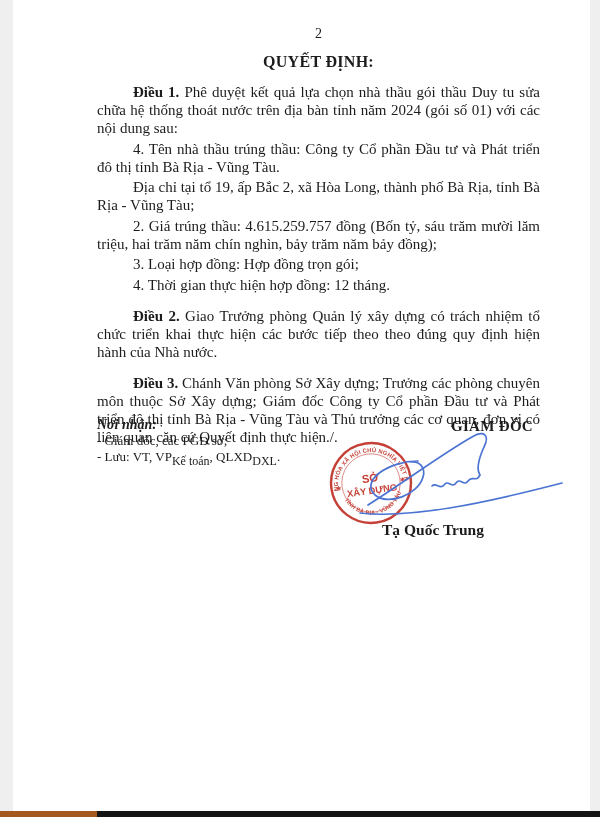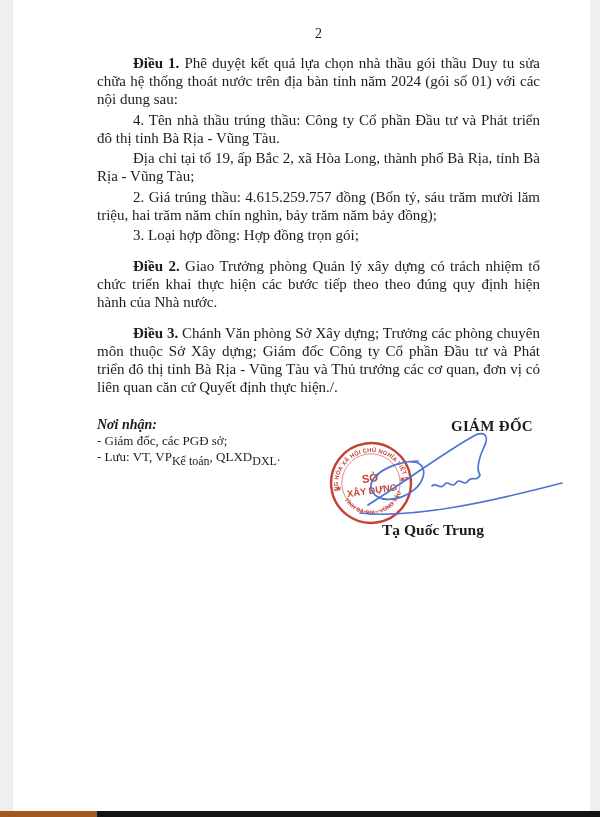--- a/index.html
+++ b/index.html
@@ -65,27 +65,29 @@
 </style>
 </head>
 <body>
 
 <div class="viewport">
   <div class="page">
     <div class="content">
 
       <div class="page-num">2</div>
 
+      <div class="doc-title">QUYẾT ĐỊNH:</div>
 
       <div class="body-text">
         <p><span class="b">Điều 1.</span><span> Phê duyệt kết quả lựa chọn nhà thầu gói thầu Duy tu sửa chữa hệ thống thoát nước trên địa bàn tỉnh năm 2024 (gói số 01) với các nội dung sau:</span></p>
         <p>4. Tên nhà thầu trúng thầu: Công ty Cổ phần Đầu tư và Phát triển đô thị tỉnh Bà Rịa - Vũng Tàu.</p>
         <p>Địa chỉ tại tổ 19, ấp Bắc 2, xã Hòa Long, thành phố Bà Rịa, tỉnh Bà Rịa - Vũng Tàu;</p>
         <p>2. Giá trúng thầu: 4.615.259.757 đồng (Bốn tỷ, sáu trăm mười lăm triệu, hai trăm năm chín nghìn, bảy trăm năm bảy đồng);</p>
         <p>3. Loại hợp đồng: Hợp đồng trọn gói;</p>
+        <p>4. Thời gian thực hiện hợp đồng: 12 tháng.</p>
         <p class="art-gap"><span class="b">Điều 2.</span><span> Giao Trưởng phòng Quản lý xây dựng có trách nhiệm tổ chức triển khai thực hiện các bước tiếp theo theo đúng quy định hiện hành của Nhà nước.</span></p>
         <p class="art-gap"><span class="b">Điều 3.</span><span> Chánh Văn phòng Sở Xây dựng; Trưởng các phòng chuyên môn thuộc Sở Xây dựng; Giám đốc Công ty Cổ phần Đầu tư và Phát triển đô thị tỉnh Bà Rịa - Vũng Tàu và Thủ trưởng các cơ quan, đơn vị có liên quan căn cứ Quyết định thực hiện./.</span></p>
       </div>
     </div>
 
     <div class="footer">
 
       <div class="recipients">
         <div class="recipients-heading">Nơi nhận:</div>
         <div class="recipient-line">- Giám đốc, các PGĐ sở;</div>

